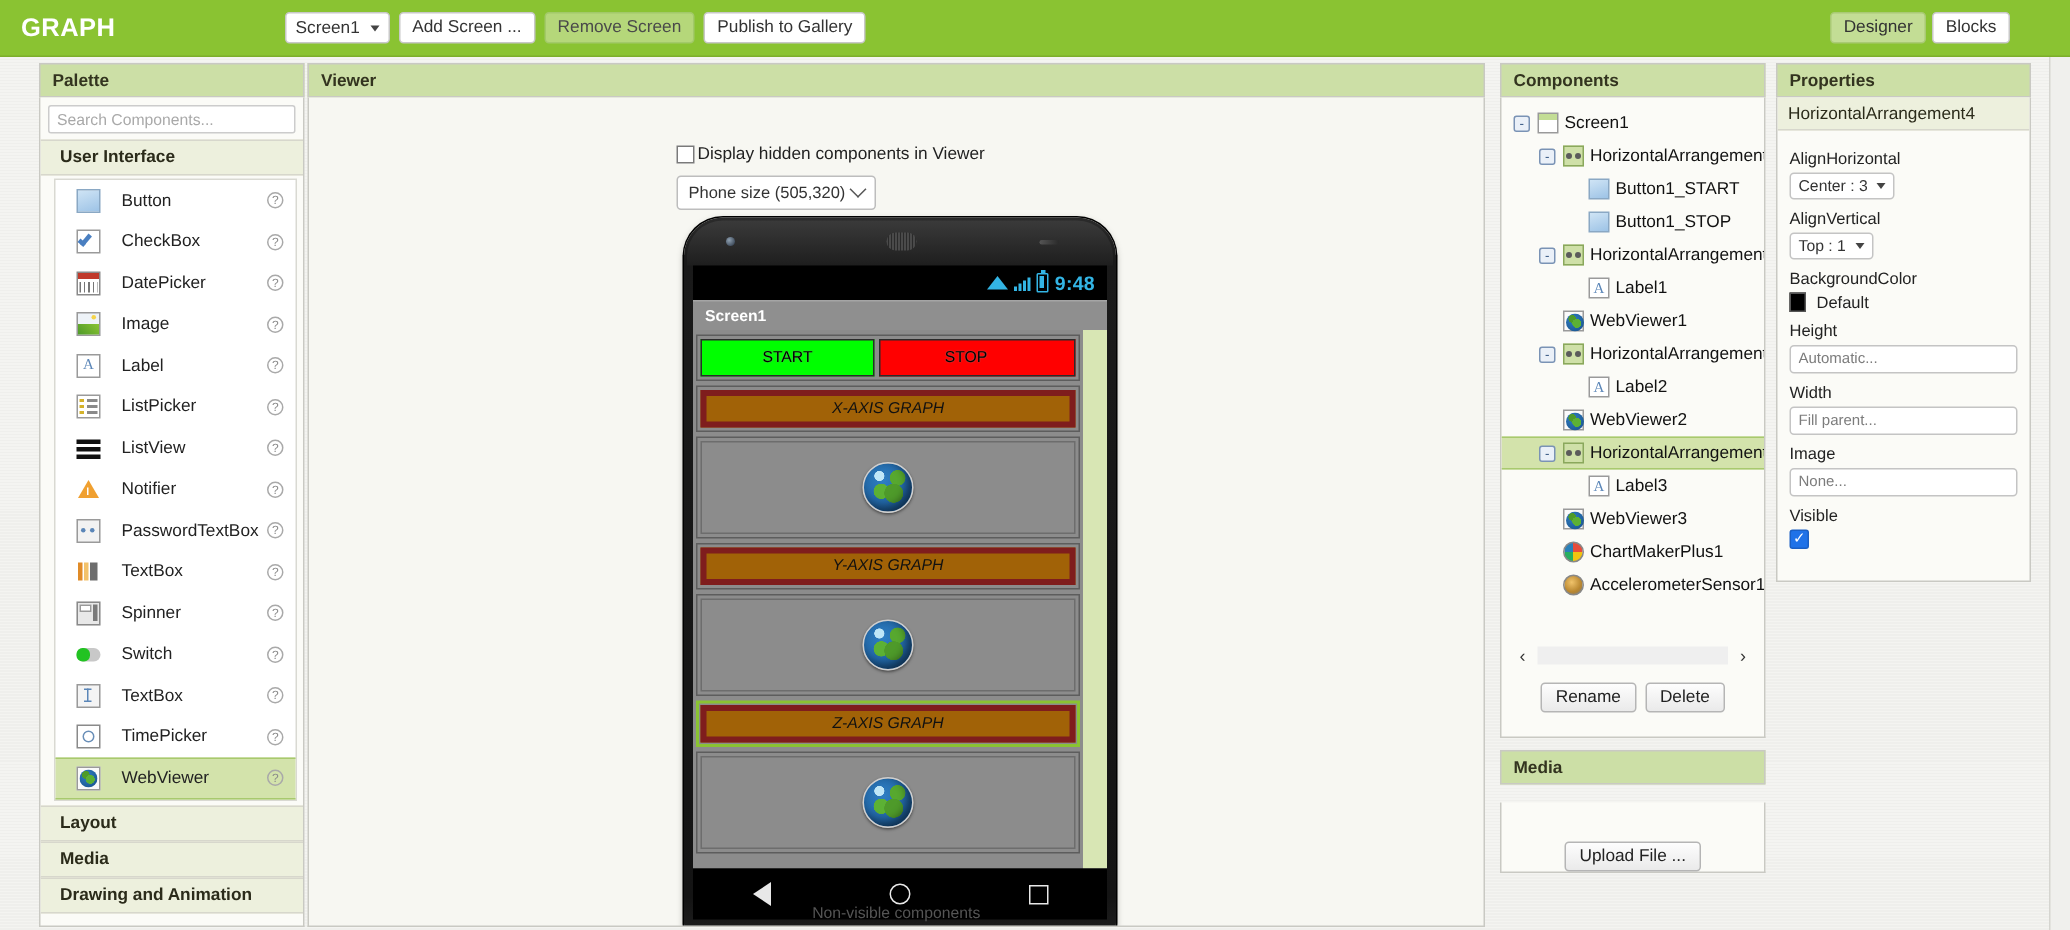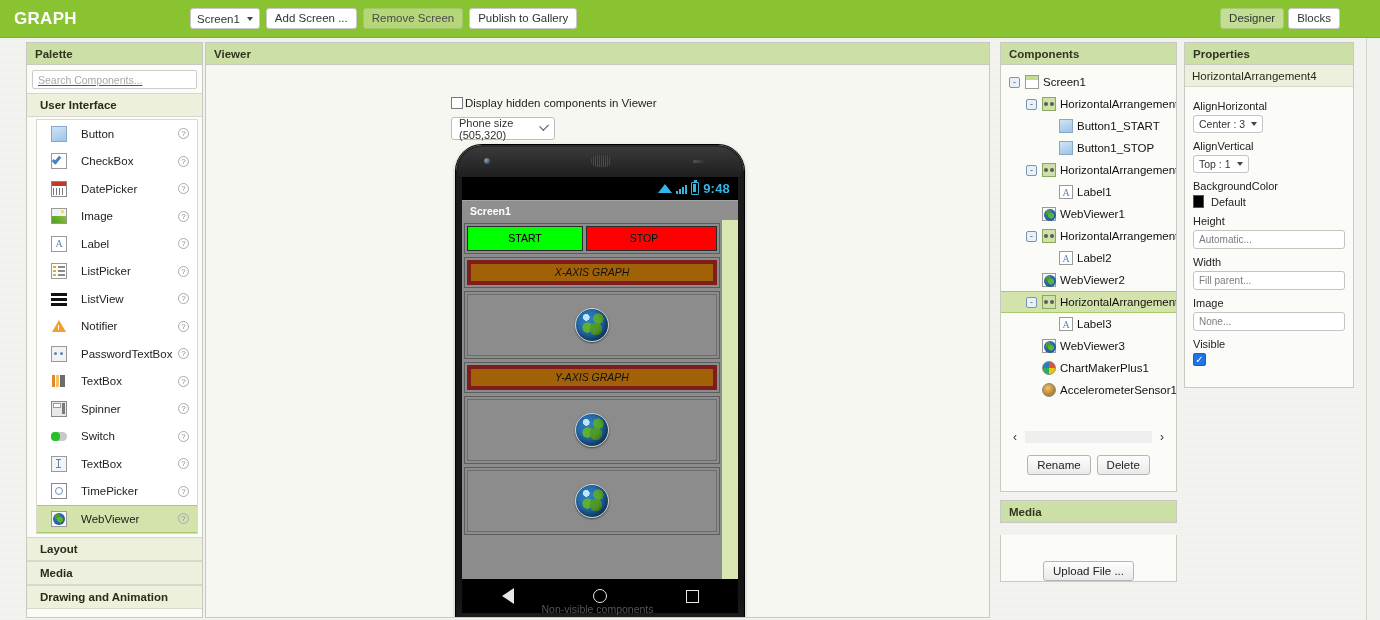--- a/index.html
+++ b/index.html
@@ -99,21 +99,20 @@
     height: 553px;
     overflow: hidden;
   }
   .search-wrap { padding: 5px 5px 4px 5px; background:#fbfbf7;}
   .search-input {
     width: 100%; height: 19px;
     border: 1px solid #cccccc; border-radius: 2px;
     font-size: 10.5px; padding: 2px 5px; color: #555;
     font-family: "Liberation Sans", sans-serif;
     background:#fff;
-    text-decoration:underline;
   }
   .search-input::placeholder { color:#a9a9a9; }
   .section-head {
     background: #edf0dd;
     border-top: 1px solid #d7d7cc;
     border-bottom: 1px solid #d7d7cc;
     height: 24px; display: flex; align-items: center;
     padding-left: 13px;
     font-weight: bold; font-size: 11.5px; color: #2b2b1a;
   }
@@ -142,21 +141,21 @@
     background: #f7f7f2;
     border-left: 1px solid #c9c9c3;
     border-right: 1px solid #c9c9c3;
     border-bottom: 1px solid #c9c9c3;
     height: 553px; position: relative; overflow: hidden;
   }
   .vc-row { position:absolute; left: 245px; top: 32px; display:flex; align-items:center; font-size:11.5px;}
   .vc-check { width:12px;height:12px;border:1px solid #7a7a7a;background:#fff;margin-right:2px;}
   .size-select {
     position:absolute; left:245px; top:52px;
-    width:104px; height:23px; background:#fff;
+    width:133px; height:23px; background:#fff;
     border:1px solid #bdbdbd; border-radius:3px;
     font-size:11px; color:#333;
     display:flex;align-items:center;justify-content:space-between;
     padding: 0 7px; cursor:pointer;
   }
   .chev { width:8px;height:8px;border-right:1.6px solid #555;border-bottom:1.6px solid #555;transform:rotate(45deg) translate(-2px,-2px); }
 
   
   .phone {
     position:absolute; left: 250px; top: 80px;
@@ -585,20 +584,23 @@
                 </div>
               </div>
               <div class="harr">
                 <div class="lbl-row">Y-AXIS GRAPH</div>
               </div>
               <div class="harr">
                 <div class="webview">
                   <div class="globe"></div>
                 </div>
               </div>
+              <div class="harr sel">
+                <div class="lbl-row">Z-AXIS GRAPH</div>
+              </div>
               <div class="harr">
                 <div class="webview">
                   <div class="globe"></div>
                 </div>
               </div>
             </div>
           <div class="green-strip"></div>
         </div>
 
         <div class="navbar">

